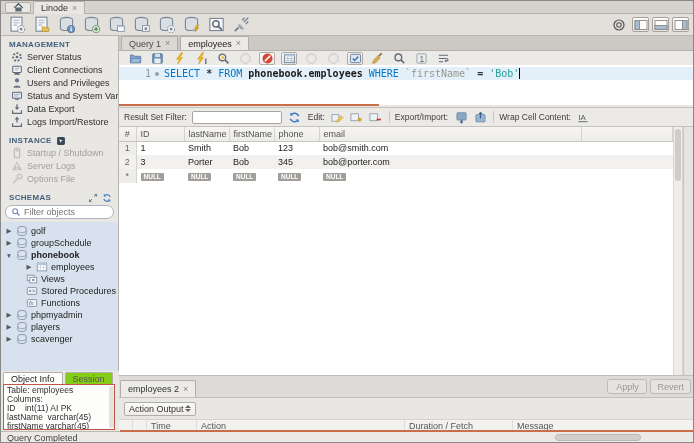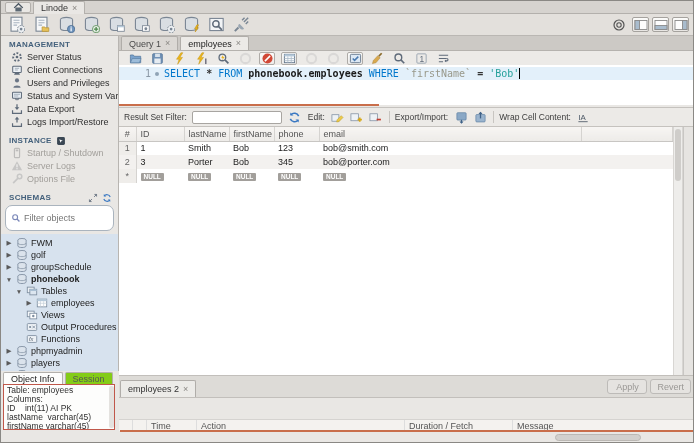--- a/index.html
+++ b/index.html
@@ -29,21 +29,21 @@
   
   #sidebar{left:0;top:35px;width:118px;height:335px;background:#e9e7e4;border-right:1px solid #b8b5b1;
            display:flex;flex-direction:column;overflow:hidden}
   .sec-title{height:14px;padding:3px 6px 0 8px;font-size:8px;font-weight:bold;color:#44617c;letter-spacing:.3px;
              display:flex;align-items:center;gap:4px}
   .sec-title .spacer{flex:1}
   .side-item{height:13px;display:flex;align-items:center;gap:4px;padding-left:10px;white-space:nowrap;overflow:hidden;cursor:default}
   .side-item .lbl{color:#2f2f2f}
   .side-item.dis-txt .lbl{color:#a3a09c}
   #filter-box{margin:2px 4px 3px 4px;height:14px;background:#fff;border:1px solid #aab4be;border-radius:7px;
-              display:flex;align-items:center;gap:3px;padding:12px 5px;color:#9a9894}
+              display:flex;align-items:center;gap:3px;padding:0 5px;color:#9a9894}
   #filter-box input{border:none;outline:none;width:80px;font-size:9px;font-family:"Liberation Sans",sans-serif;color:#444;background:transparent}
   #schema-tree{flex:1;background:#d7e2ee;padding-top:3px;overflow:hidden}
   .tree-row{height:12px;display:flex;align-items:center;gap:3px;white-space:nowrap;overflow:hidden;cursor:default}
   .tree-row .arr{width:8px;font-size:6.5px;color:#5a5a5a;text-align:center;flex:none}
   .tree-row .lbl{color:#222}
   .tree-row .lbl.b{font-weight:bold}
 
   
   #obj-tabs{left:2px;top:370px;width:116px;height:14px;display:flex;align-items:flex-end;gap:2px}
   .obj-tab{height:13px;padding:0 7px;display:flex;align-items:center;border:1px solid #b3b0ac;border-bottom:none;
@@ -415,65 +415,43 @@
     <div id="schema-tree">
         <div class="tree-row" style="padding-left:4px">
           <span class="arr">▶</span>
           <span class="icon">
             <svg width="12" height="12" viewBox="0 0 14 14">
               <ellipse cx="7" cy="3.6" rx="4.8" ry="1.9" fill="#dbe3ec" stroke="#7e8ea0"></ellipse>
               <path d="M2.2 3.6v6.8c0 1.05 2.15 1.9 4.8 1.9s4.8-.85 4.8-1.9V3.6" fill="#dbe3ec" stroke="#7e8ea0"></path>
               <path d="M2.2 7c0 1.05 2.15 1.9 4.8 1.9S11.8 8.05 11.8 7" fill="none" stroke="#7e8ea0" stroke-width="0.8"></path>
             </svg>
           </span>
-          <span class="lbl">FWM</span>
+          <span class="lbl">golf</span>
         </div>
         <div class="tree-row" style="padding-left:4px">
           <span class="arr">▶</span>
           <span class="icon">
             <svg width="12" height="12" viewBox="0 0 14 14">
               <ellipse cx="7" cy="3.6" rx="4.8" ry="1.9" fill="#dbe3ec" stroke="#7e8ea0"></ellipse>
               <path d="M2.2 3.6v6.8c0 1.05 2.15 1.9 4.8 1.9s4.8-.85 4.8-1.9V3.6" fill="#dbe3ec" stroke="#7e8ea0"></path>
               <path d="M2.2 7c0 1.05 2.15 1.9 4.8 1.9S11.8 8.05 11.8 7" fill="none" stroke="#7e8ea0" stroke-width="0.8"></path>
             </svg>
           </span>
-          <span class="lbl">golf</span>
+          <span class="lbl">groupSchedule</span>
         </div>
         <div class="tree-row" style="padding-left:4px">
-          <span class="arr">▶</span>
+          <span class="arr">▼</span>
           <span class="icon">
             <svg width="12" height="12" viewBox="0 0 14 14">
               <ellipse cx="7" cy="3.6" rx="4.8" ry="1.9" fill="#dbe3ec" stroke="#7e8ea0"></ellipse>
               <path d="M2.2 3.6v6.8c0 1.05 2.15 1.9 4.8 1.9s4.8-.85 4.8-1.9V3.6" fill="#dbe3ec" stroke="#7e8ea0"></path>
               <path d="M2.2 7c0 1.05 2.15 1.9 4.8 1.9S11.8 8.05 11.8 7" fill="none" stroke="#7e8ea0" stroke-width="0.8"></path>
             </svg>
           </span>
-          <span class="lbl">groupSchedule</span>
-        </div>
-        <div class="tree-row" style="padding-left:4px">
-          <span class="arr">▼</span>
-          <span class="icon">
-            <svg width="12" height="12" viewBox="0 0 14 14">
-              <ellipse cx="7" cy="3.6" rx="4.8" ry="1.9" fill="#dbe3ec" stroke="#7e8ea0"></ellipse>
-              <path d="M2.2 3.6v6.8c0 1.05 2.15 1.9 4.8 1.9s4.8-.85 4.8-1.9V3.6" fill="#dbe3ec" stroke="#7e8ea0"></path>
-              <path d="M2.2 7c0 1.05 2.15 1.9 4.8 1.9S11.8 8.05 11.8 7" fill="none" stroke="#7e8ea0" stroke-width="0.8"></path>
-            </svg>
-          </span>
           <span class="lbl b">phonebook</span>
-        </div>
-        <div class="tree-row" style="padding-left:14px">
-          <span class="arr">▼</span>
-          <span class="icon">
-            <svg width="12" height="12" viewBox="0 0 14 14">
-              <rect x="1.5" y="2.5" width="8" height="6.5" fill="#eef2f6" stroke="#7e8ea0"></rect>
-              <rect x="4.5" y="5" width="8" height="6.5" fill="#dce6f0" stroke="#7e8ea0"></rect>
-              <rect x="4.5" y="5" width="8" height="2" fill="#aac0d4"></rect>
-            </svg>
-          </span>
-          <span class="lbl">Tables</span>
         </div>
         <div class="tree-row" style="padding-left:24px">
           <span class="arr">▶</span>
           <span class="icon">
             <svg width="12" height="12" viewBox="0 0 14 14">
               <rect x="1.5" y="2.5" width="11" height="9" fill="#fff" stroke="#7e8ea0"></rect>
               <rect x="1.5" y="2.5" width="11" height="2.4" fill="#b5c9da"></rect>
               <path d="M1.5 7.3h11M5.2 4.9v6.6M8.9 4.9v6.6" stroke="#c2cdd8" stroke-width="0.8"></path>
             </svg>
           </span>
@@ -492,21 +470,21 @@
         </div>
         <div class="tree-row" style="padding-left:14px">
           <span class="arr"></span>
           <span class="icon">
             <svg width="12" height="12" viewBox="0 0 14 14">
               <rect x="1.5" y="3" width="11" height="8" rx="1" fill="#eef2f6" stroke="#7e8ea0"></rect>
               <circle cx="4.8" cy="7" r="1.3" fill="#7e8ea0"></circle>
               <path d="M7.5 5.5L10.5 8.5M10.5 5.5L7.5 8.5" stroke="#7e8ea0"></path>
             </svg>
           </span>
-          <span class="lbl">Output Procedures</span>
+          <span class="lbl">Stored Procedures</span>
         </div>
         <div class="tree-row" style="padding-left:14px">
           <span class="arr"></span>
           <span class="icon">
             <svg width="12" height="12" viewBox="0 0 14 14">
               <rect x="1.5" y="3" width="11" height="8" rx="1" fill="#eef2f6" stroke="#7e8ea0"></rect>
               <text x="3.5" y="9.5" font-size="6.5" font-style="italic" fill="#55616e">fx</text>
             </svg>
           </span>
           <span class="lbl">Functions</span>
@@ -557,20 +535,23 @@
   </div>
   <div class="abs" id="obj-info">
       <div class="line">Table: employees</div>
       <div class="line">Columns:</div>
       <div class="line">ID    int(11) AI PK</div>
       <div class="line">lastName  varchar(45)</div>
       <div class="line">firstName varchar(45)</div>
     </div>
   <div class="abs" id="obj-scroll"></div>
 
+  <div class="abs" id="statusbar">
+    <span>Query Completed</span>
+  </div>
   <div class="abs" id="hscroll-thumb"></div>
 
   <div class="abs" id="qtabs">
     <div class="qtab">
       <span>Query 1</span>
       <span class="close-x">×</span>
     </div>
     <div class="qtab active">
       <span>employees</span>
       <span class="close-x">×</span>
@@ -839,20 +820,29 @@
     <div id="res-tab">
       <span>employees 2</span>
       <span class="close-x">×</span>
     </div>
     <div id="res-buttons">
       <div class="dis-btn">Apply</div>
       <div class="dis-btn">Revert</div>
     </div>
   </div>
 
+  <div class="abs" id="ao-bar">
+    <div id="ao-select">
+      <span>Action Output</span>
+      <span class="stepper">
+          <i class="up"></i>
+          <i class="down"></i>
+        </span>
+    </div>
+  </div>
   <div class="abs" id="ao-header">
       <div class="ao-col" style="width:14px"></div>
       <div class="ao-col" style="width:14px"></div>
       <div class="ao-col" style="width:50px">Time</div>
       <div class="ao-col" style="width:208px">Action</div>
       <div class="ao-col" style="flex:1">Duration / Fetch</div>
       <div class="ao-col" style="width:182px">Message</div>
     </div>
   <div class="abs" id="ao-line"></div>
 

